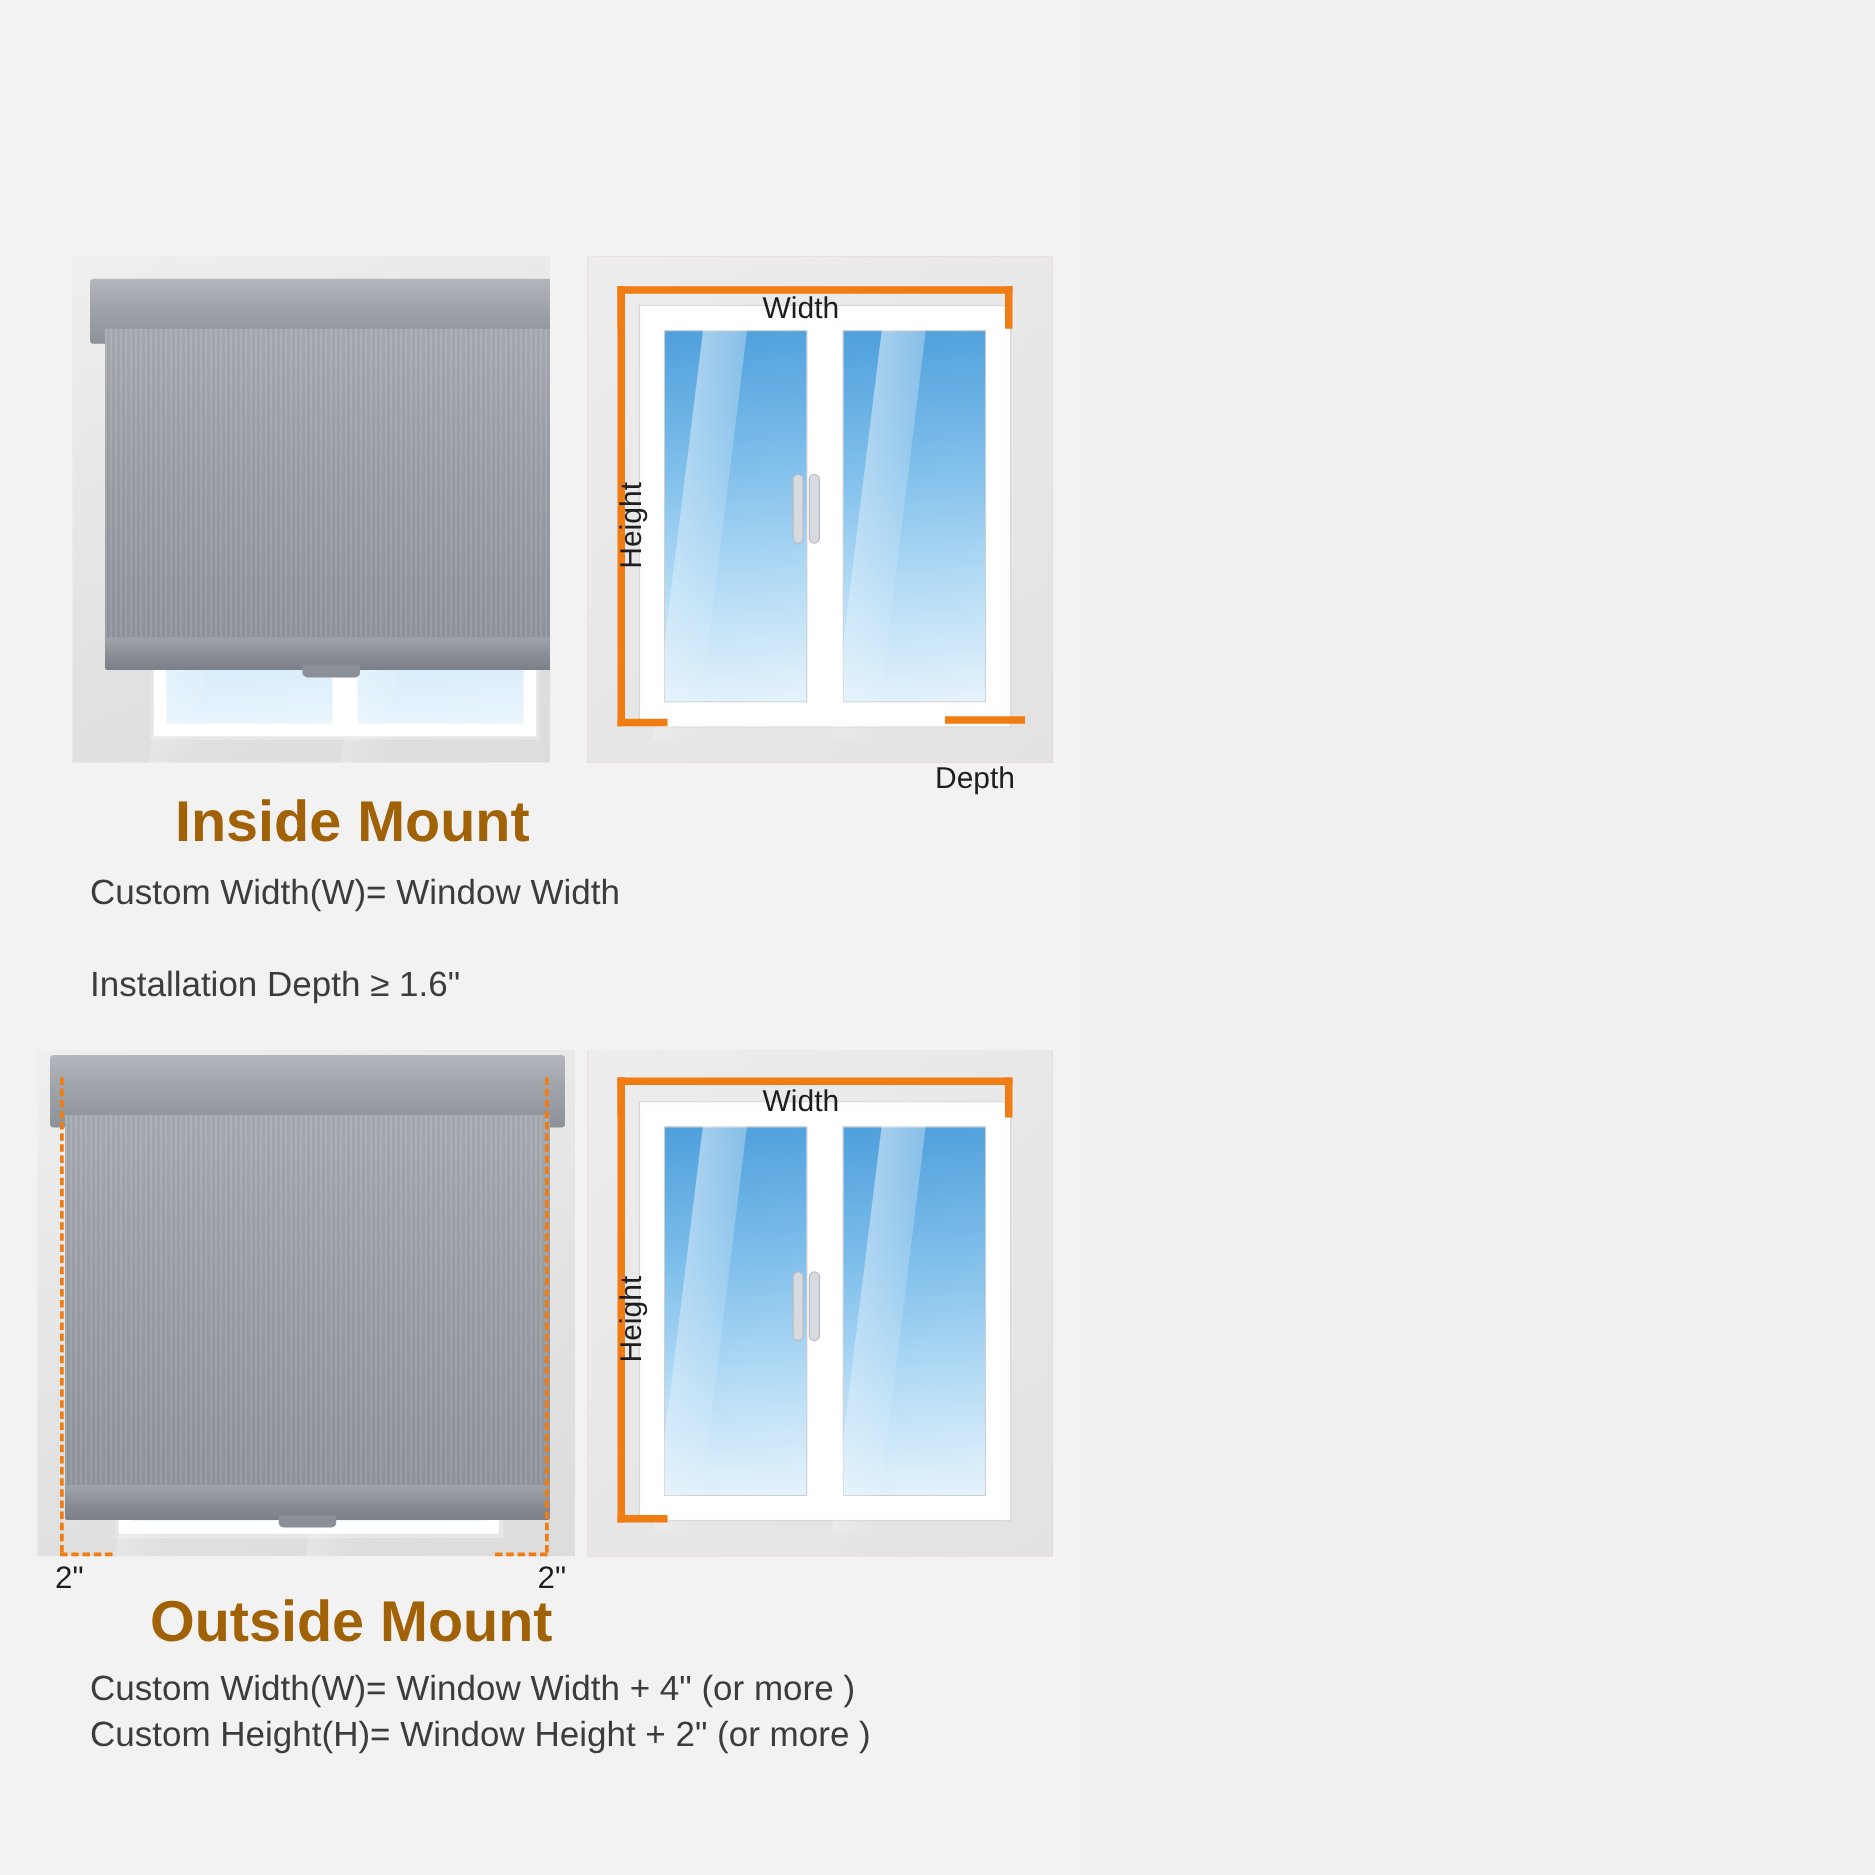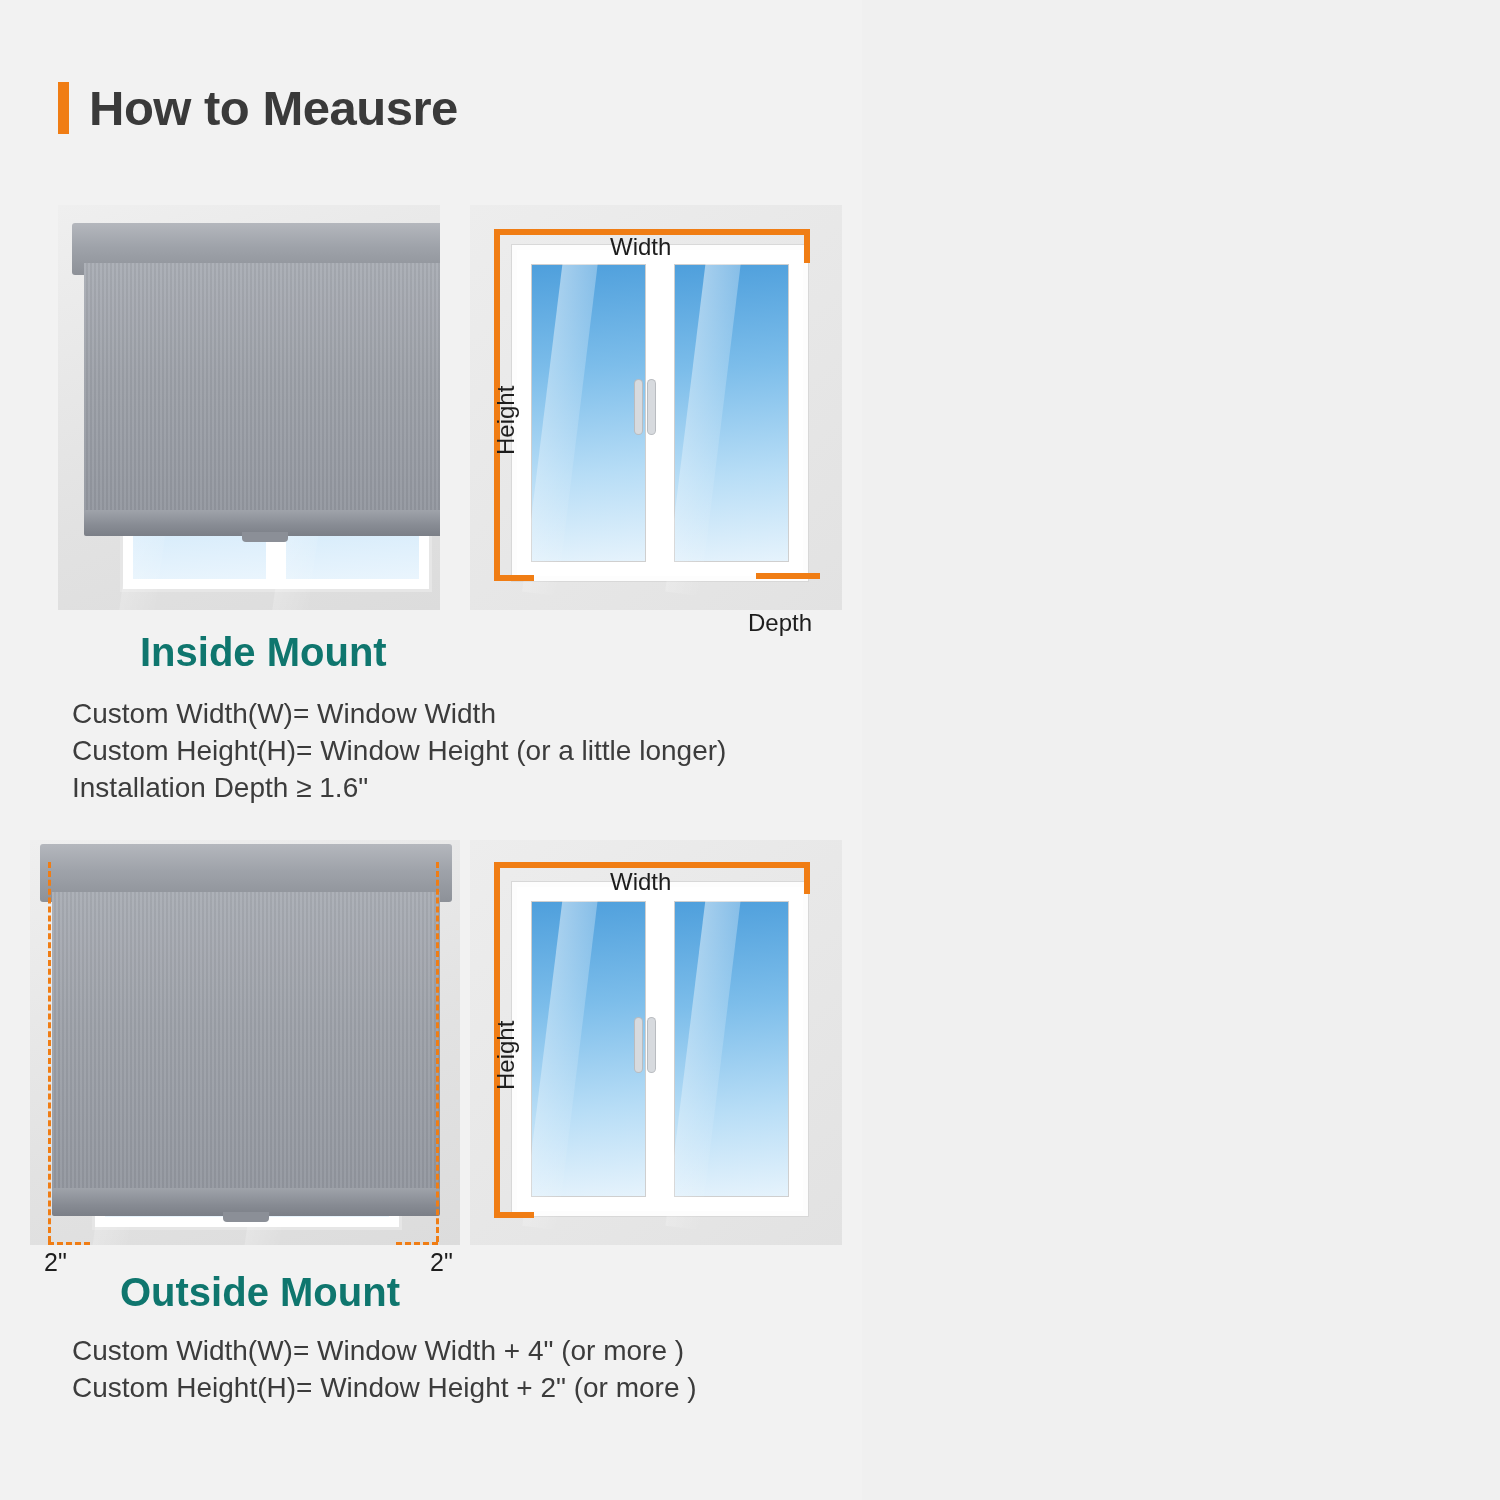--- a/index.html
+++ b/index.html
@@ -53,23 +53,23 @@
     font-weight: bold;
     color: #3a3a3a;
     letter-spacing: -0.5px;
     white-space: nowrap;
   }
   #heading-measure { left: 58px; top: 80px; }
 
   
   .mount-title {
     position: absolute;
-    font-size: 40px;
+    font-size: 46px;
     font-weight: bold;
-    color: #0f766e;
+    color: #a16207;
   }
   .desc-line {
     position: absolute;
     font-size: 28px;
     color: #3c3c3c;
     white-space: nowrap;
   }
 
   
   .shade-photo {
@@ -224,24 +224,20 @@
     color: #1d1d1d;
   }
 </style>
 </head>
 <body>
 
 <div class="page">
 
   <div class="left-panel">
 
-    <div class="heading" id="heading-measure">
-      <span class="bar"></span>
-      <span class="htext">How to Meausre</span>
-    </div>
 
     <div class="shade-photo" style="left:58px; top:205px; width:382px; height:405px;">
       <div class="wall"></div>
       <div class="win-frame" style="left:62px; top:42px; width:312px; height:345px;">
         <div class="win-pane"></div>
         <div class="win-pane"></div>
       </div>
       <div class="valance" style="left:14px; top:18px; width:390px; height:52px;"></div>
       <div class="fabric" style="left:26px; top:58px; width:362px; height:250px;"></div>
       <div class="bottomrail" style="left:26px; top:305px; width:362px; height:26px;">
@@ -268,21 +264,20 @@
       <div class="om-cap" style="left:24px; top:370px; width:40px; height:6px;"></div>
 
       <div class="om-line" style="left:286px; top:368px; width:64px; height:6px;"></div>
       <div class="meas-label" style="left:140px; top:28px;">Width</div>
       <div class="meas-label vert" style="left:22px; top:250px;">Height</div>
       <div class="meas-label" style="left:278px; top:404px;">Depth</div>
     </div>
 
     <div class="mount-title" style="left:140px; top:630px;">Inside Mount</div>
     <div class="desc-line" style="left:72px; top:698px;">Custom Width(W)= Window Width</div>
-    <div class="desc-line" style="left:72px; top:735px;">Custom Height(H)= Window Height (or a little longer)</div>
     <div class="desc-line" style="left:72px; top:772px;">Installation Depth ≥ 1.6"</div>
 
     <div class="shade-photo" style="left:30px; top:840px; width:430px; height:405px;">
       <div class="wall"></div>
       <div class="win-frame" style="left:62px; top:60px; width:310px; height:330px;">
         <div class="win-pane"></div>
         <div class="win-pane"></div>
       </div>
       <div class="valance" style="left:10px; top:4px; width:412px; height:58px;"></div>
       <div class="fabric" style="left:22px; top:52px; width:388px; height:300px;"></div>

